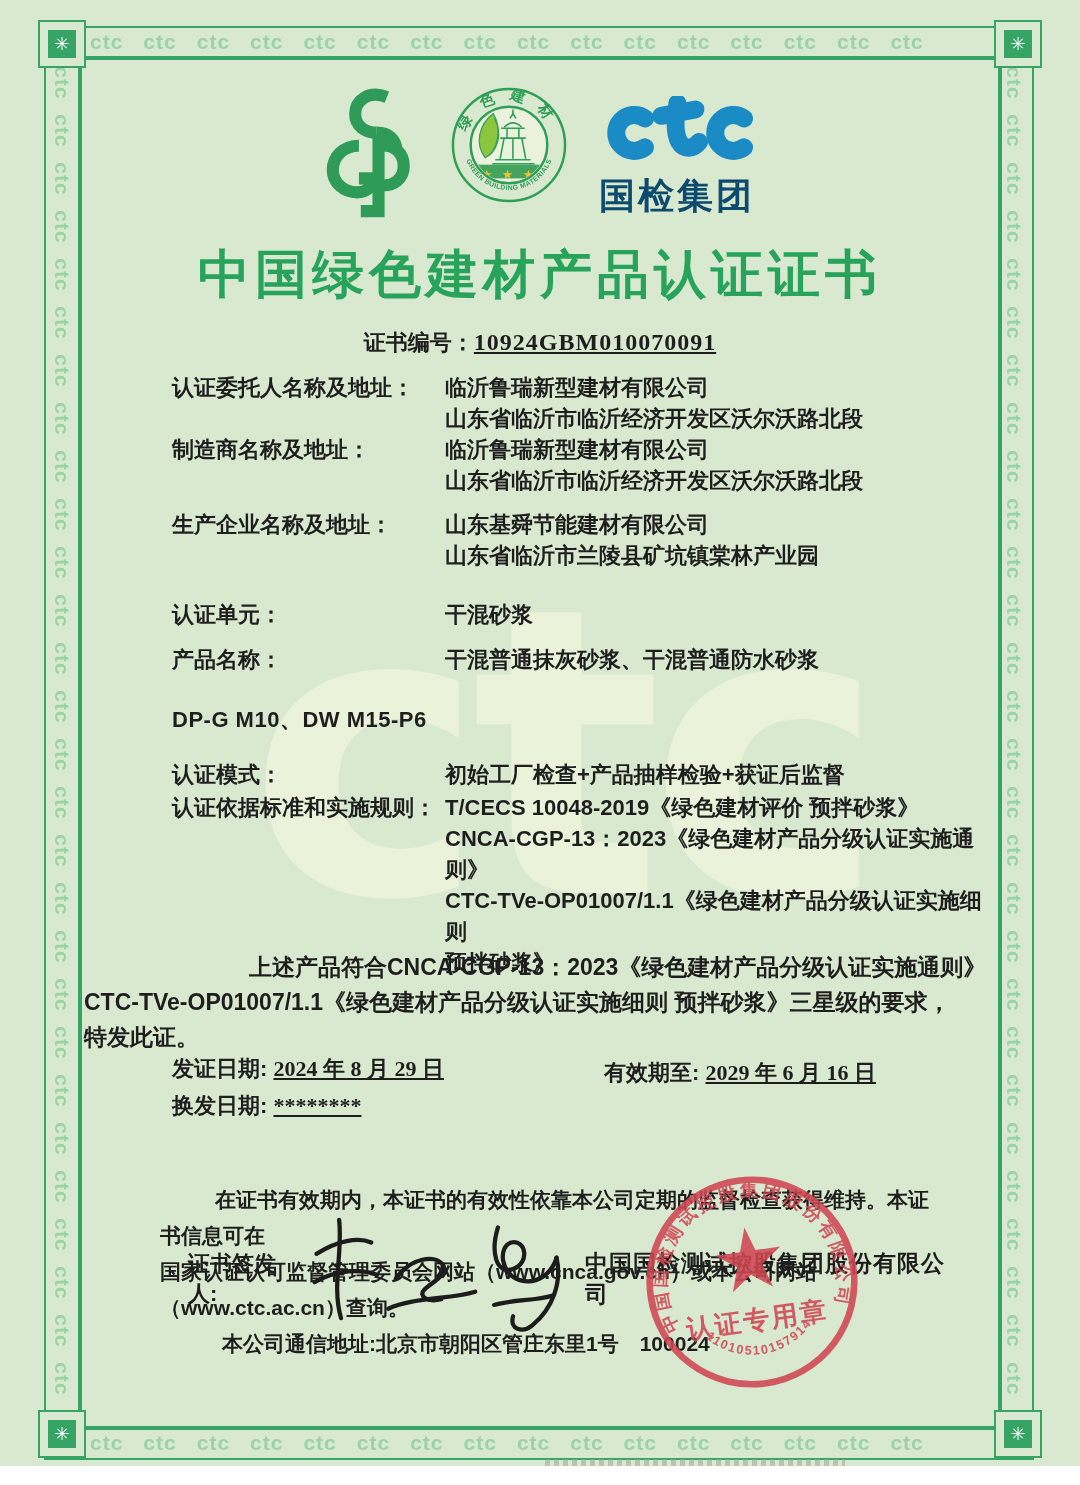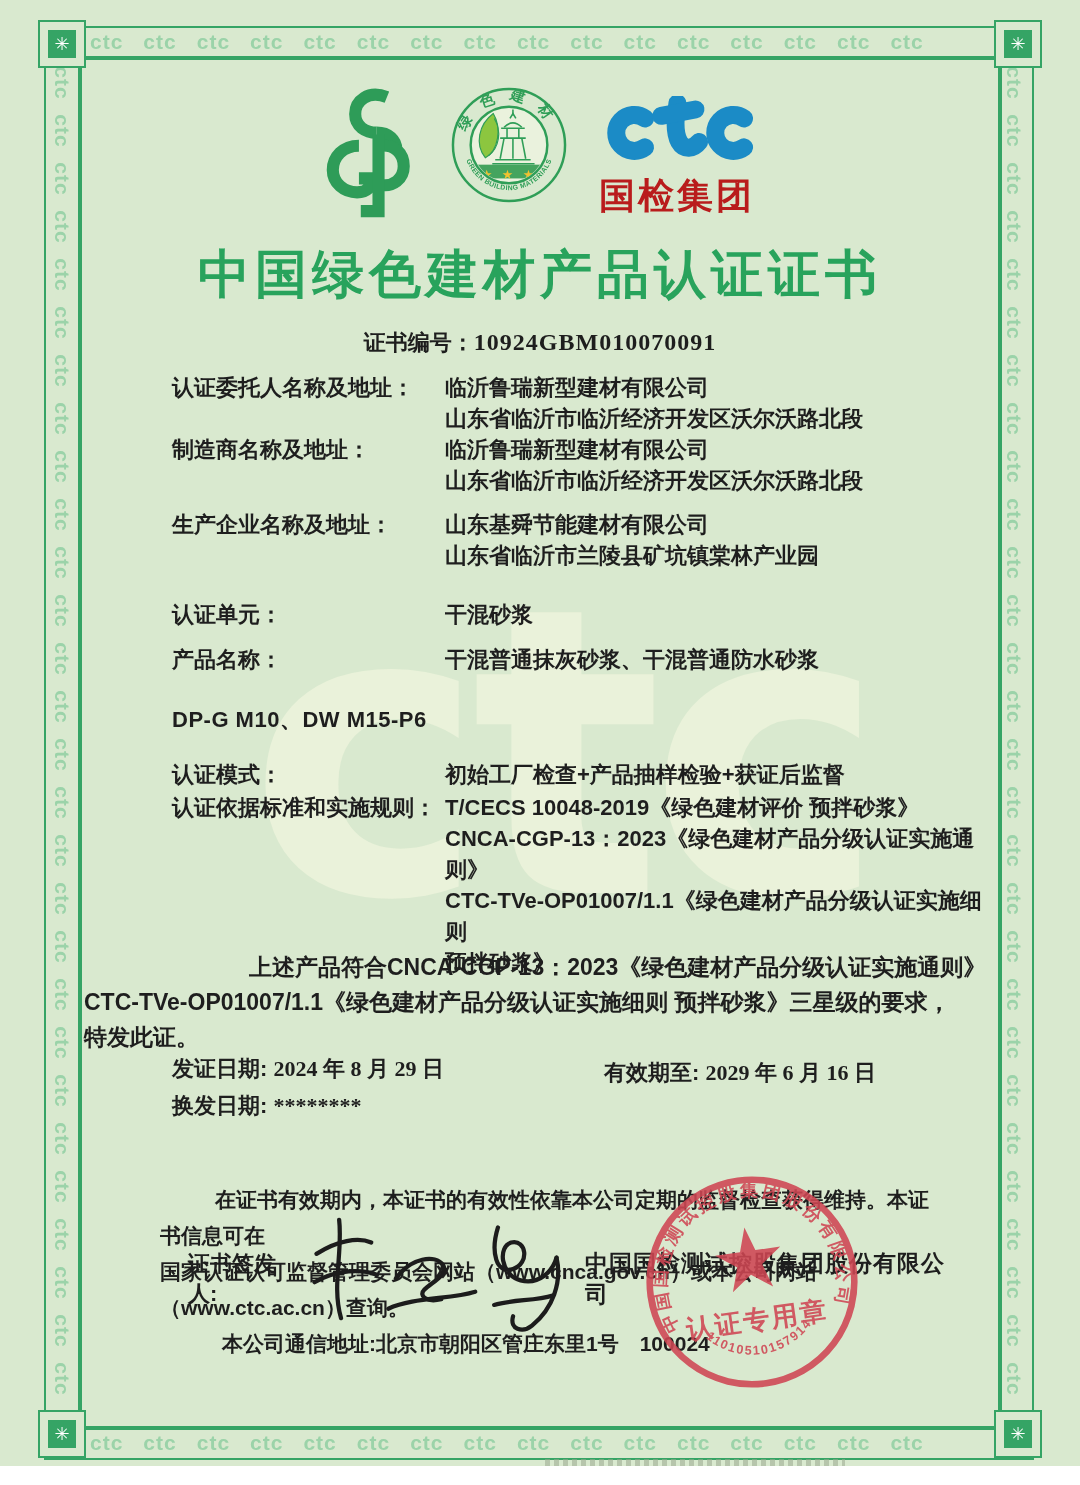--- a/index.html
+++ b/index.html
@@ -33,26 +33,26 @@
   
   .watermark{position:absolute;left:120px;top:555px;width:880px;text-align:center;z-index:0;
              font-size:400px;line-height:1;font-weight:900;color:#eef4dc;opacity:.85;
              letter-spacing:-14px;font-family:"DejaVu Sans",sans-serif;}
 
   
   .abs{position:absolute;z-index:2;color:#1e1e1e;}
   .logos-row{left:100px;top:86px;width:880px;display:flex;justify-content:center;
              align-items:flex-start;gap:30px;}
   .ctc-block{display:flex;flex-direction:column;align-items:center;gap:4px;margin-top:10px;}
-  .ctc-sub{font-size:36px;font-weight:900;color:#b91c1c;letter-spacing:3px;}
+  .ctc-sub{font-size:36px;font-weight:900;color:#0c4a6e;letter-spacing:3px;}
 
   .title{left:100px;top:240px;width:880px;text-align:center;font-size:52px;font-weight:900;
          color:#28a35c;letter-spacing:5px;}
   .certline{left:100px;top:328px;width:880px;text-align:center;font-size:22px;font-weight:bold;}
-  .num{font-family:"Liberation Serif","DejaVu Serif",serif;font-weight:bold;}
+  .num{font-family:"Liberation Serif","DejaVu Serif",serif;font-weight:bold;text-decoration:underline;}
   .certline .num{font-size:24px;letter-spacing:1px;}
 
   .fields{left:172px;top:372px;width:830px;font-size:22px;font-weight:bold;}
   .frow{display:flex;}
   .flabel{flex:0 0 273px;line-height:31px;}
   .fvalue{flex:1;line-height:31px;}
   .vline:empty{display:none;}
   .code{font-family:"Liberation Sans","DejaVu Sans",sans-serif;letter-spacing:.5px;}
   .mtA{margin-top:22px;} .mtB{margin-top:0px;} .mtC{margin-top:13px;justify-content:space-between;}
   .mtD{margin-top:28px;} .mtE{margin-top:14px;} .mtF{margin-top:29px;}

